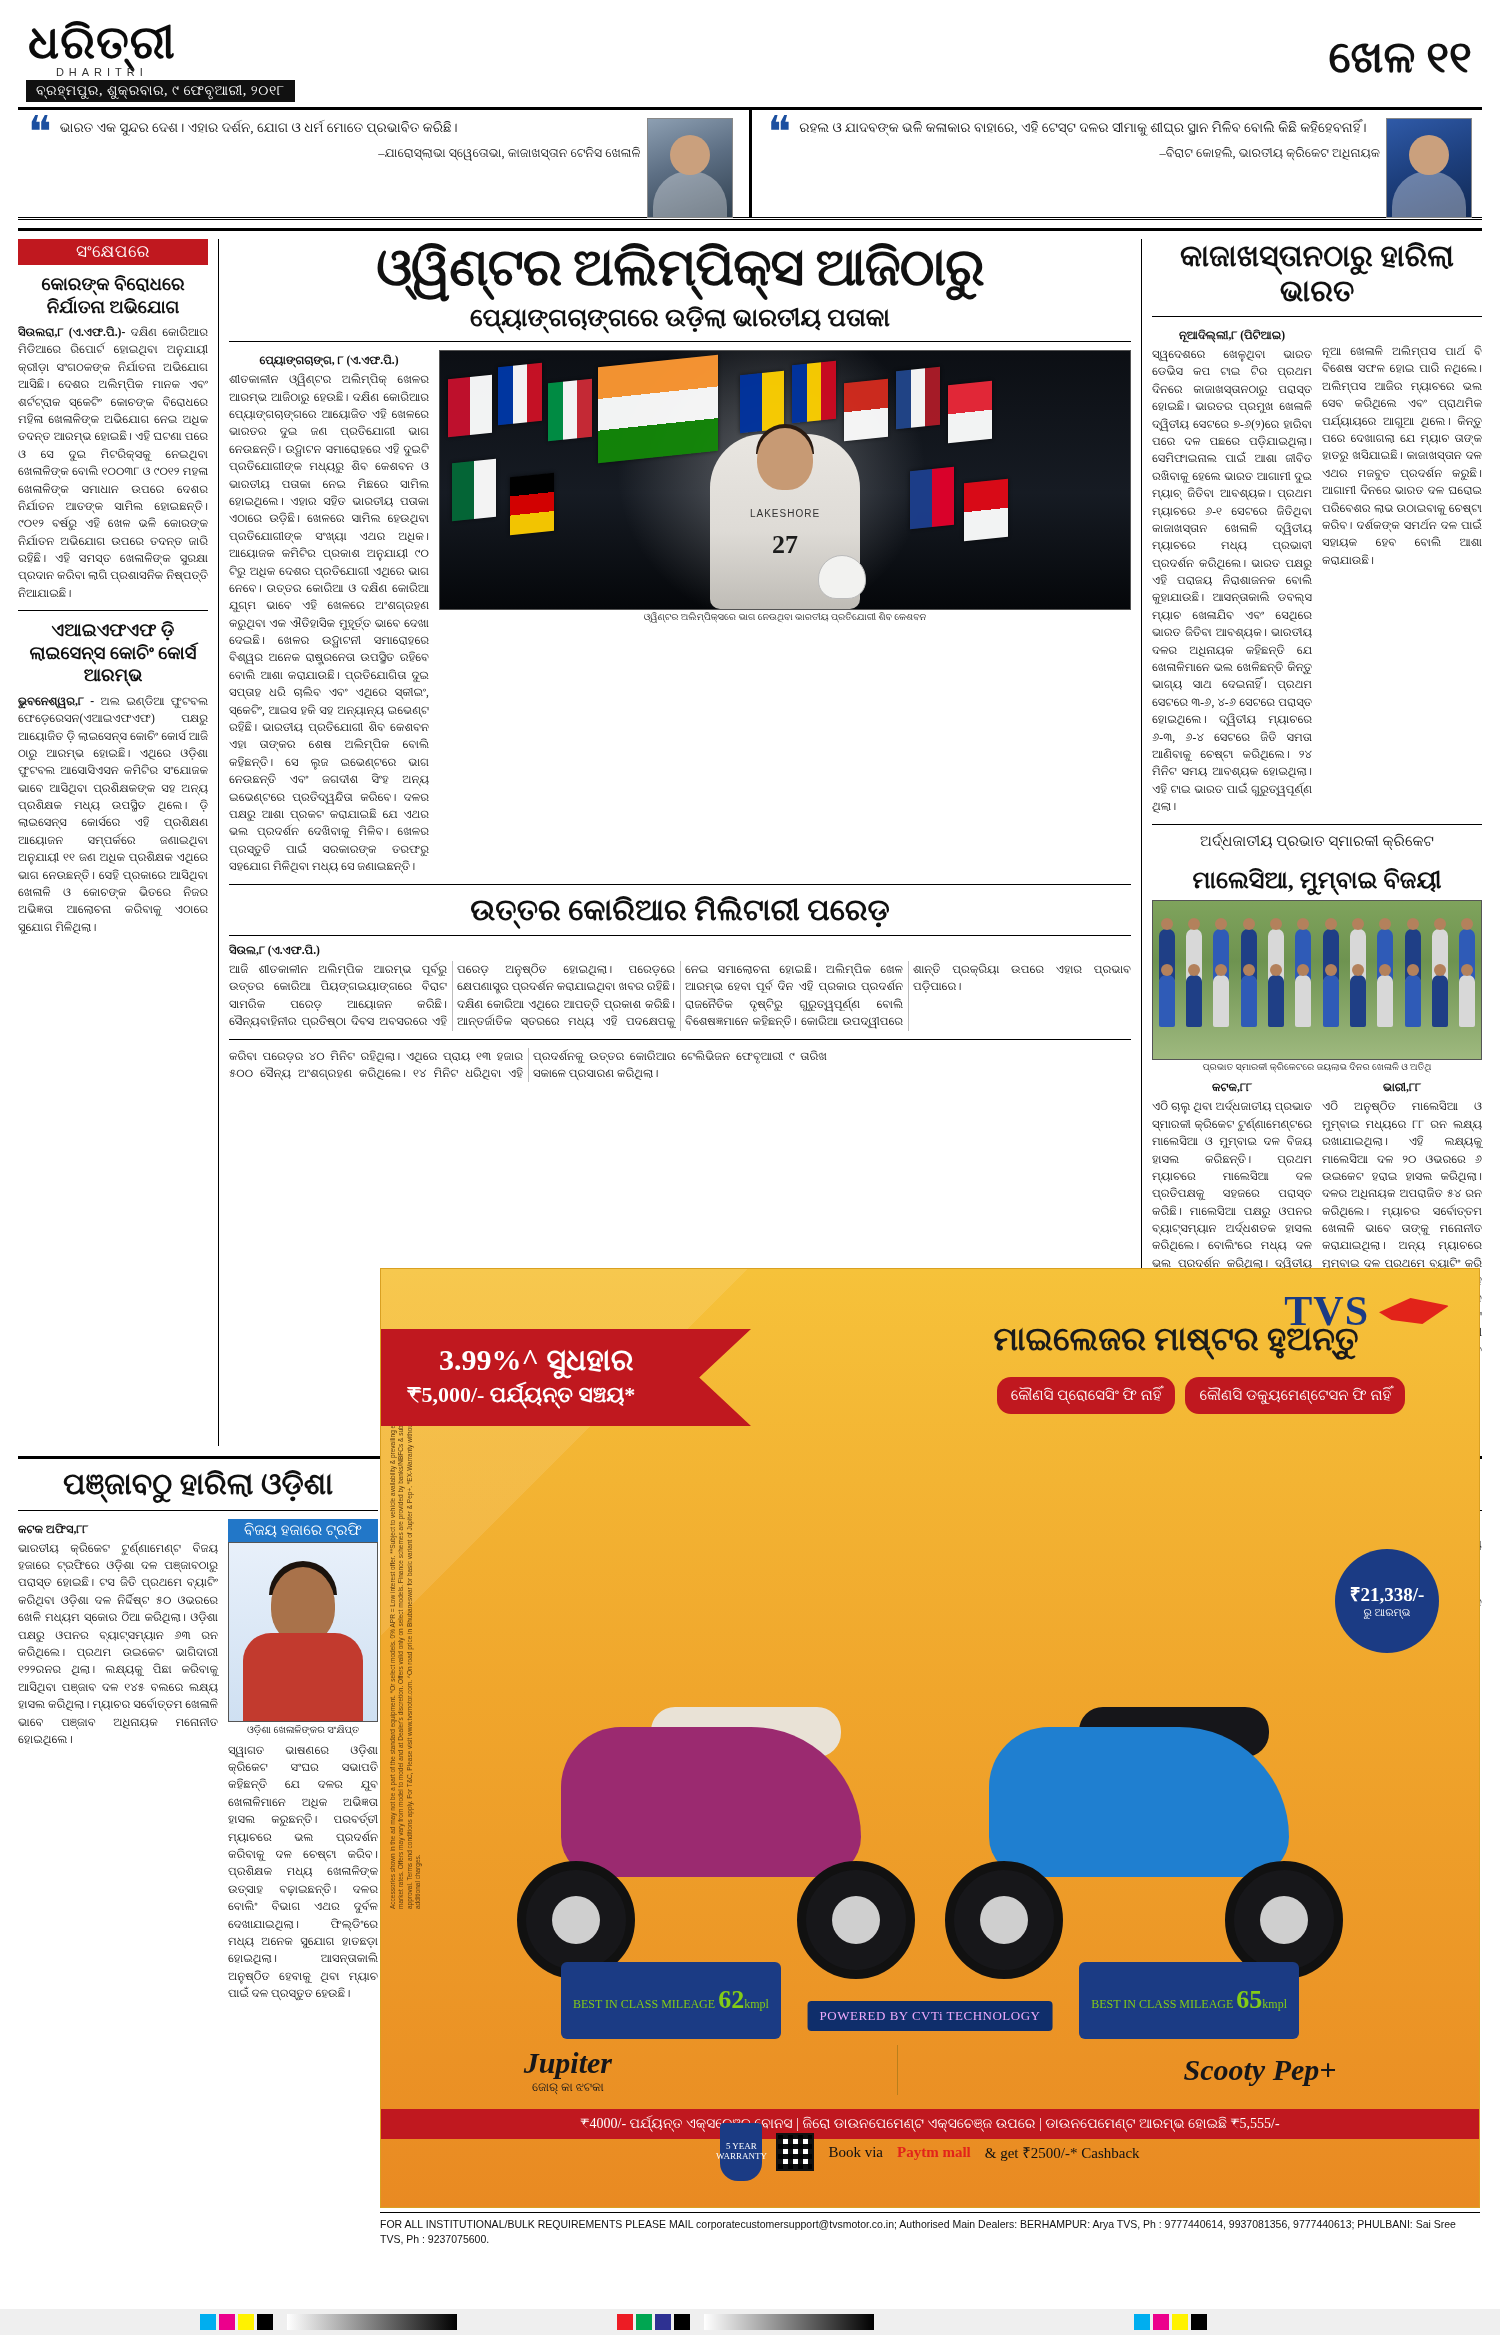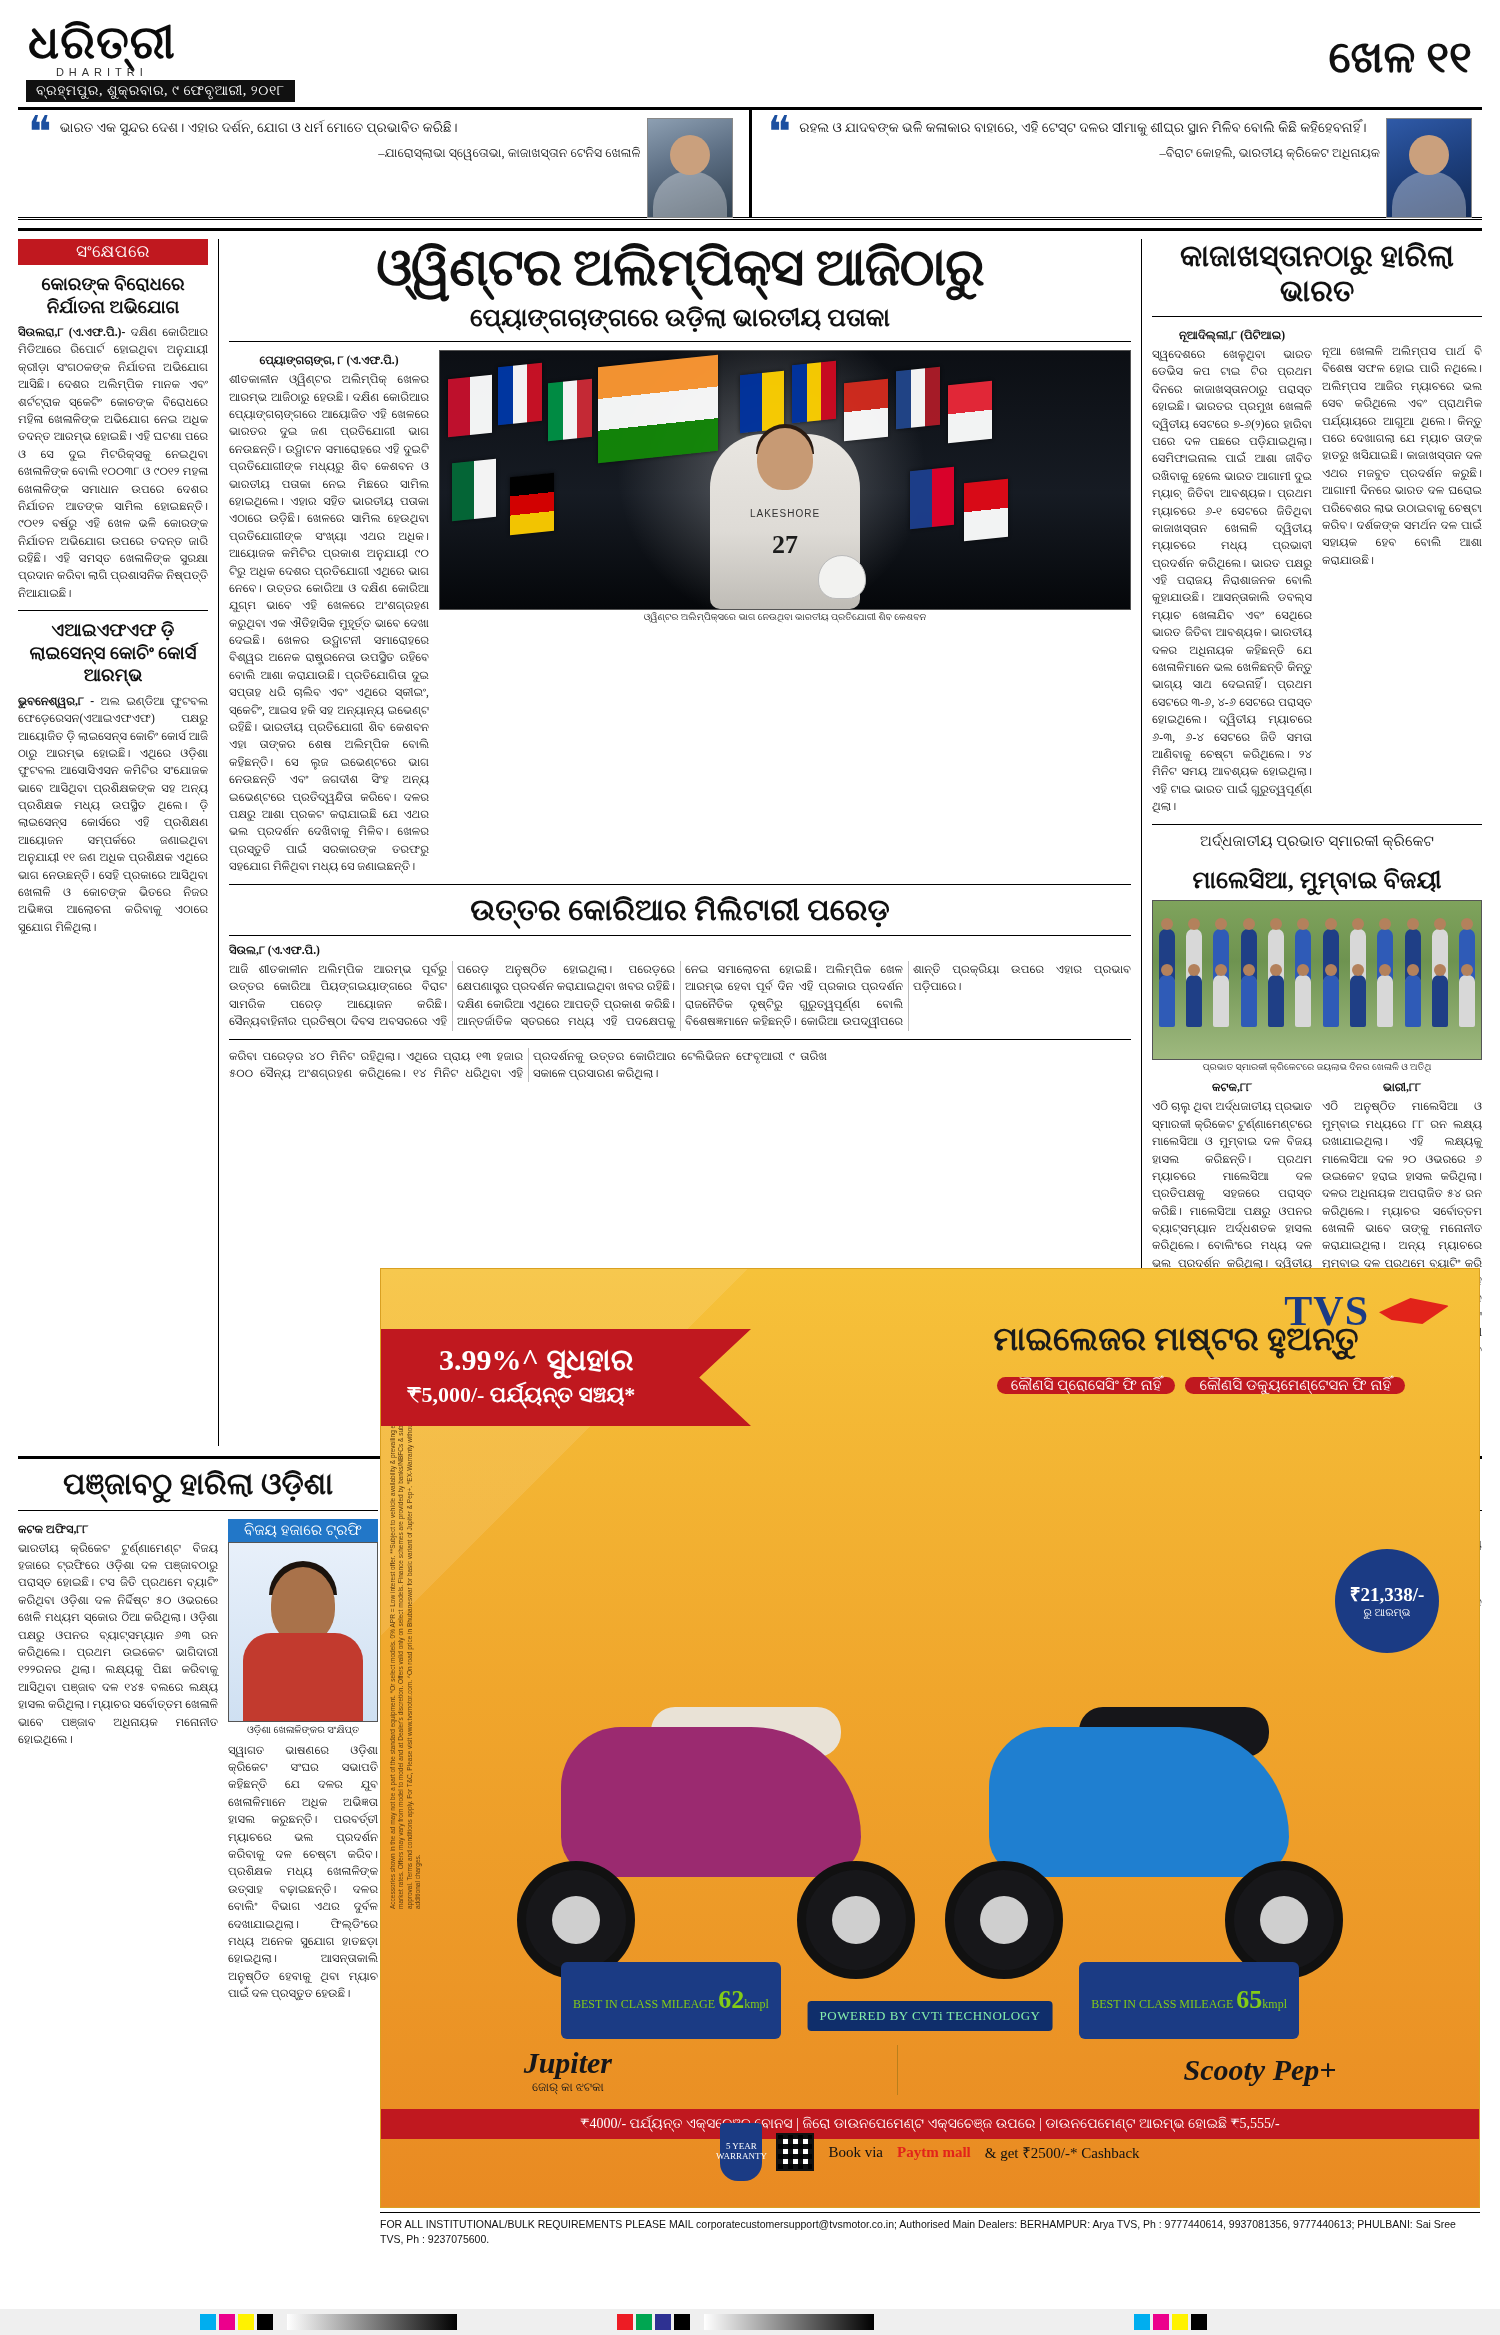--- a/index.html
+++ b/index.html
@@ -194,21 +194,21 @@
   .tvs-word { font-family:"Liberation Serif", serif; font-size:42px; font-weight:bold; color:#1b3b84; letter-spacing:1px; }
   .tvs-bird { width:70px; height:26px; background:#e2231a; border-radius:0 14px 14px 0;
               clip-path:polygon(0 55%, 45% 0, 100% 30%, 62% 100%, 18% 85%); }
   .ad-head {
     position:absolute; left:560px; top:52px; width:470px; text-align:center;
     font-family:"Liberation Serif", serif; font-weight:bold; font-size:33px; color:#1b1b1b;
   }
   .ad-pills {
     position:absolute; left:560px; top:108px; width:520px; display:flex; gap:10px; justify-content:center;
   }
-  .pill { background:#c0181f; color:#fff; font-family:"Liberation Serif", serif; font-size:15px; padding:0 14px; border-radius:14px; white-space:nowrap; }
+  .pill { background:#c0181f; color:#fff; font-family:"Liberation Serif", serif; font-size:15px; padding:10px 14px; border-radius:14px; white-space:nowrap; }
   .ribbon {
     position:absolute; left:0; top:60px; width:370px; padding:14px 18px 18px 26px;
     background:#c0181f; color:#fff; clip-path:polygon(0 0, 100% 0, 86% 50%, 100% 100%, 0 100%);
   }
   .ribbon .r1 { font-family:"Liberation Serif", serif; font-size:30px; font-weight:bold;margin-left:32px; }
   .ribbon .r2 { font-family:"Liberation Serif", serif; font-size:22px; font-weight:bold; margin-top:4px; }
   .price-badge {
     position:absolute; right:40px; top:280px; width:104px; height:104px; border-radius:50%;
     background:#1b3b84; color:#fff; display:flex; flex-direction:column; align-items:center; justify-content:center;
     font-family:"Liberation Serif", serif; text-align:center; line-height:1.15;
@@ -226,21 +226,21 @@
   .wheel::after { content:""; position:absolute; inset:26px; border-radius:50%; background:#cfcfcf; }
   .wl { left:16px; } .wr { right:16px; }
   .mileage {
     position:absolute; bottom:168px; background:#1b3b84; color:#84cc16; border-radius:6px;
     padding:24px 12px; font-family:"Liberation Serif", serif; font-size:12px; text-align:right; line-height:1.1;
   }
   .mileage b { font-size:26px; }
   .m1 { left:180px; } .m2 { right:180px; }
   .cvti {
     position:absolute; left:50%; transform:translateX(-50%); bottom:176px;
-    background:#0f2e6b; color:#86efac; padding:7px 12px; border-radius:4px;
+    background:#0f2e6b; color:#f0abfc; padding:7px 12px; border-radius:4px;
     font-family:"Liberation Serif", serif; font-size:13px; letter-spacing:.5px;
   }
   .model-names { position:absolute; left:0; right:0; bottom:112px; display:flex; justify-content:space-around; align-items:center; }
   .model { font-family:"Liberation Serif", serif; text-align:center; color:#17171a; }
   .model .mn { font-size:30px; font-weight:bold; font-style:italic; }
   .model .ms { font-size:12px; }
   .model-div { width:1px; height:50px; background:#b97f1c; }
   .offer-strip {
     position:absolute; left:0; right:0; bottom:68px; background:#c0181f; color:#fff;
     font-family:"Liberation Serif", serif; font-size:14px; text-align:center; padding:7px 4px;

